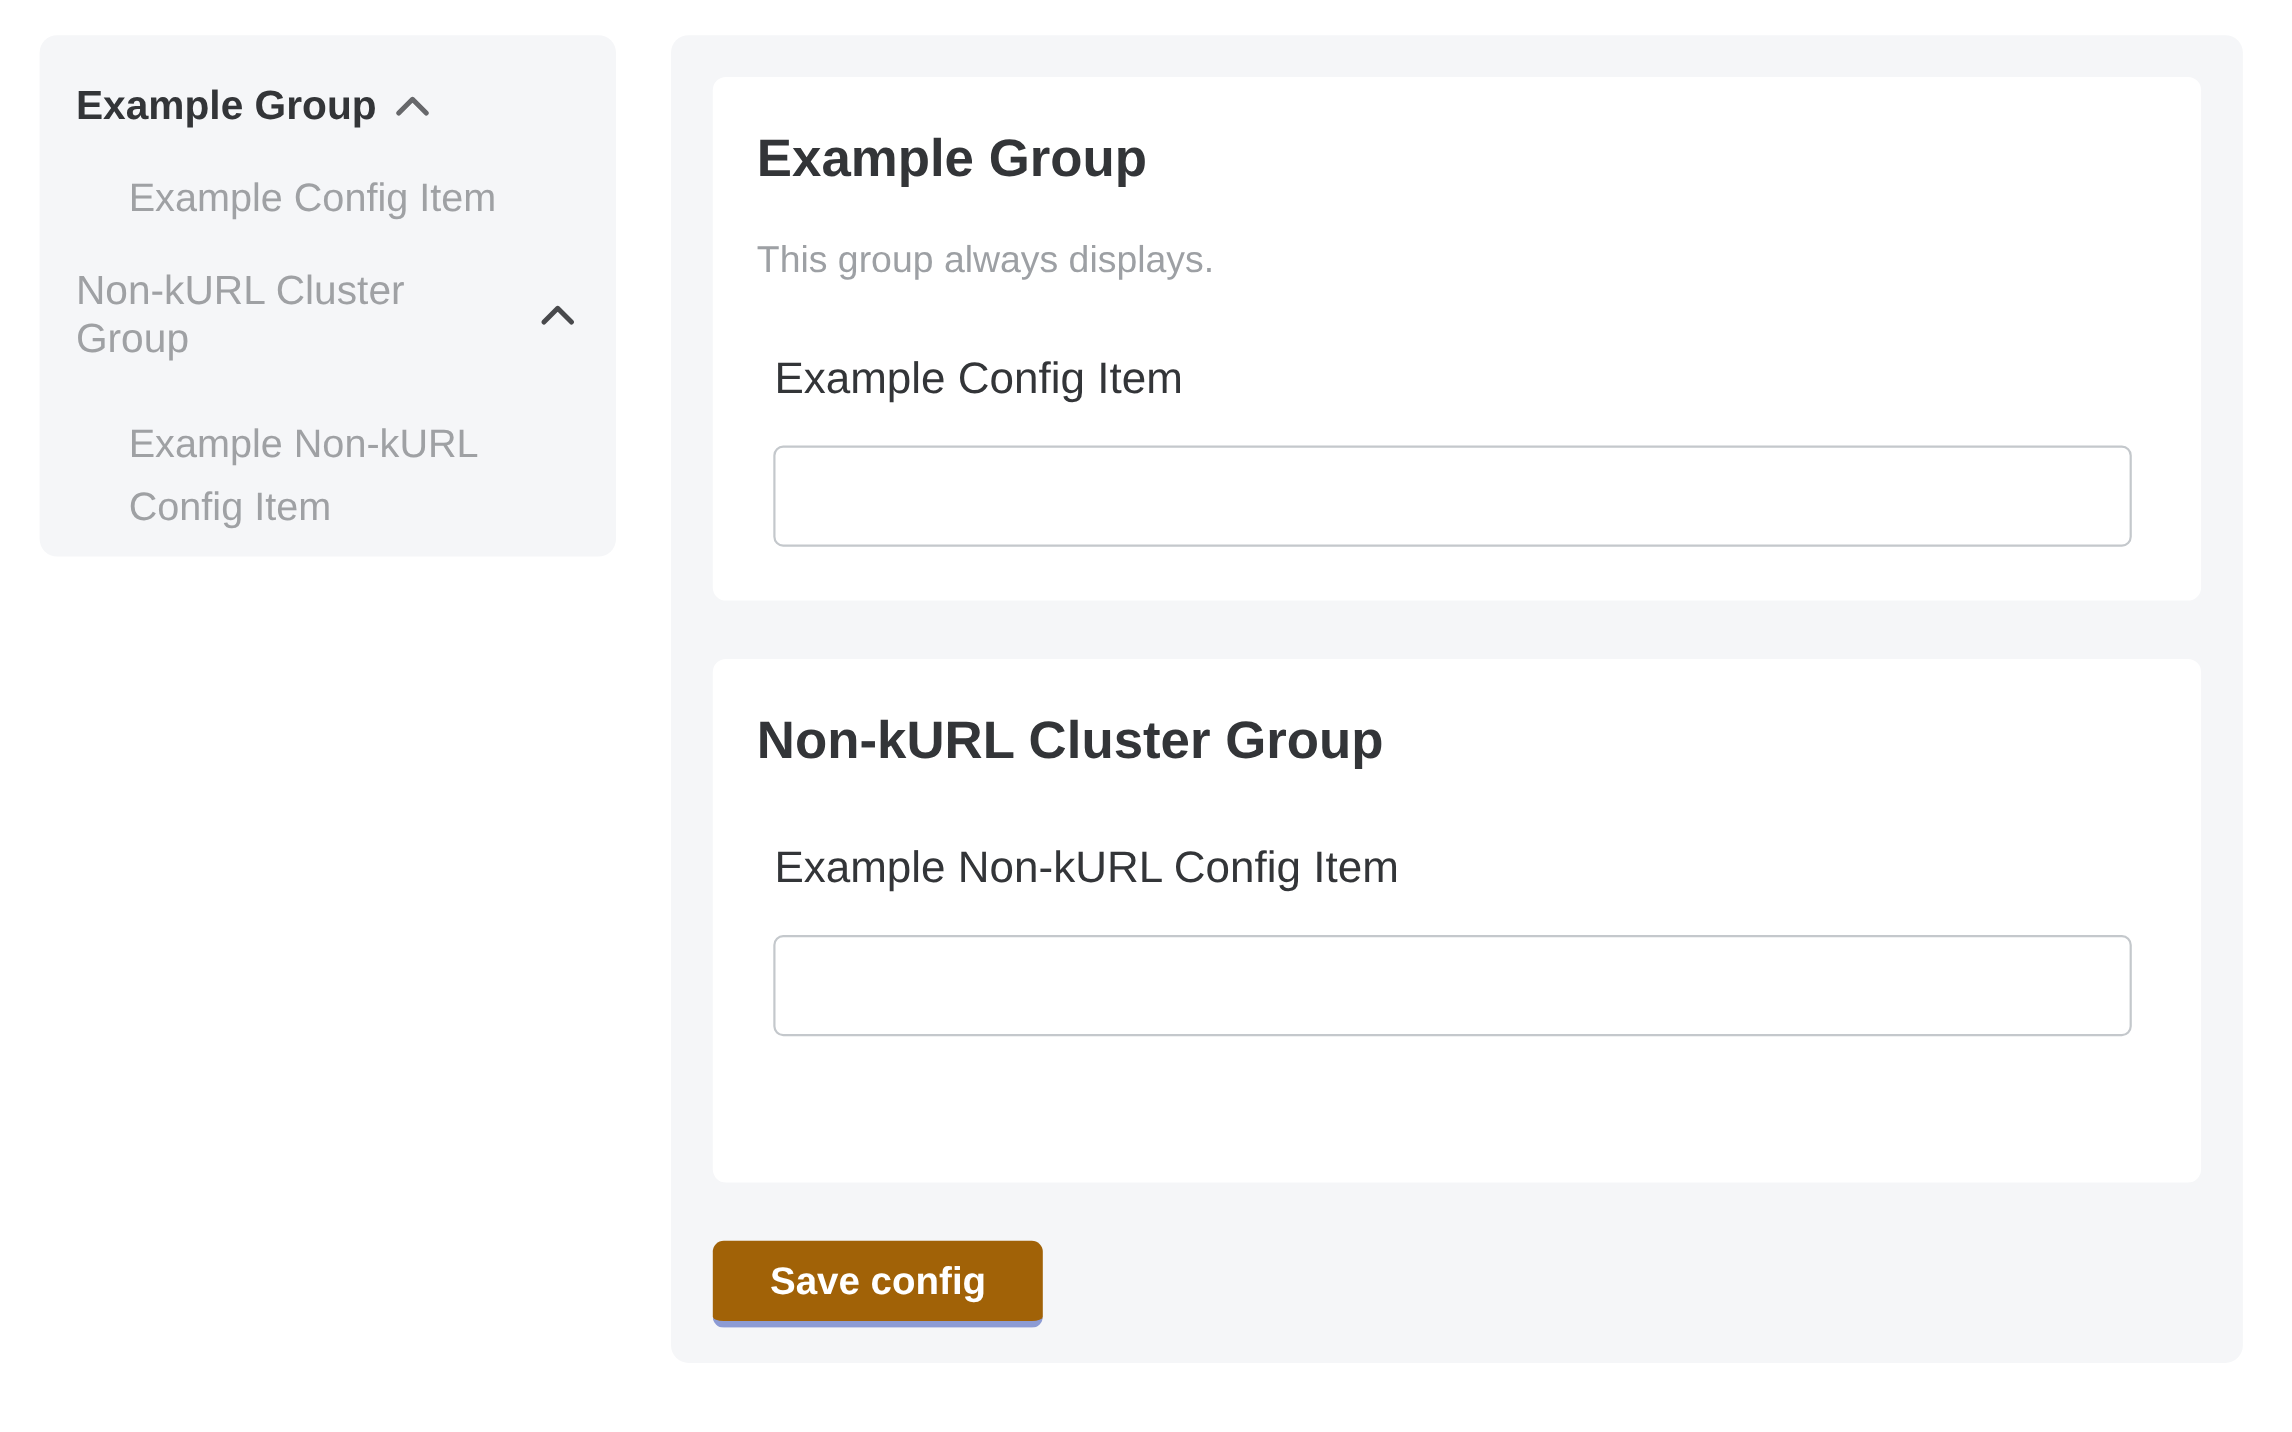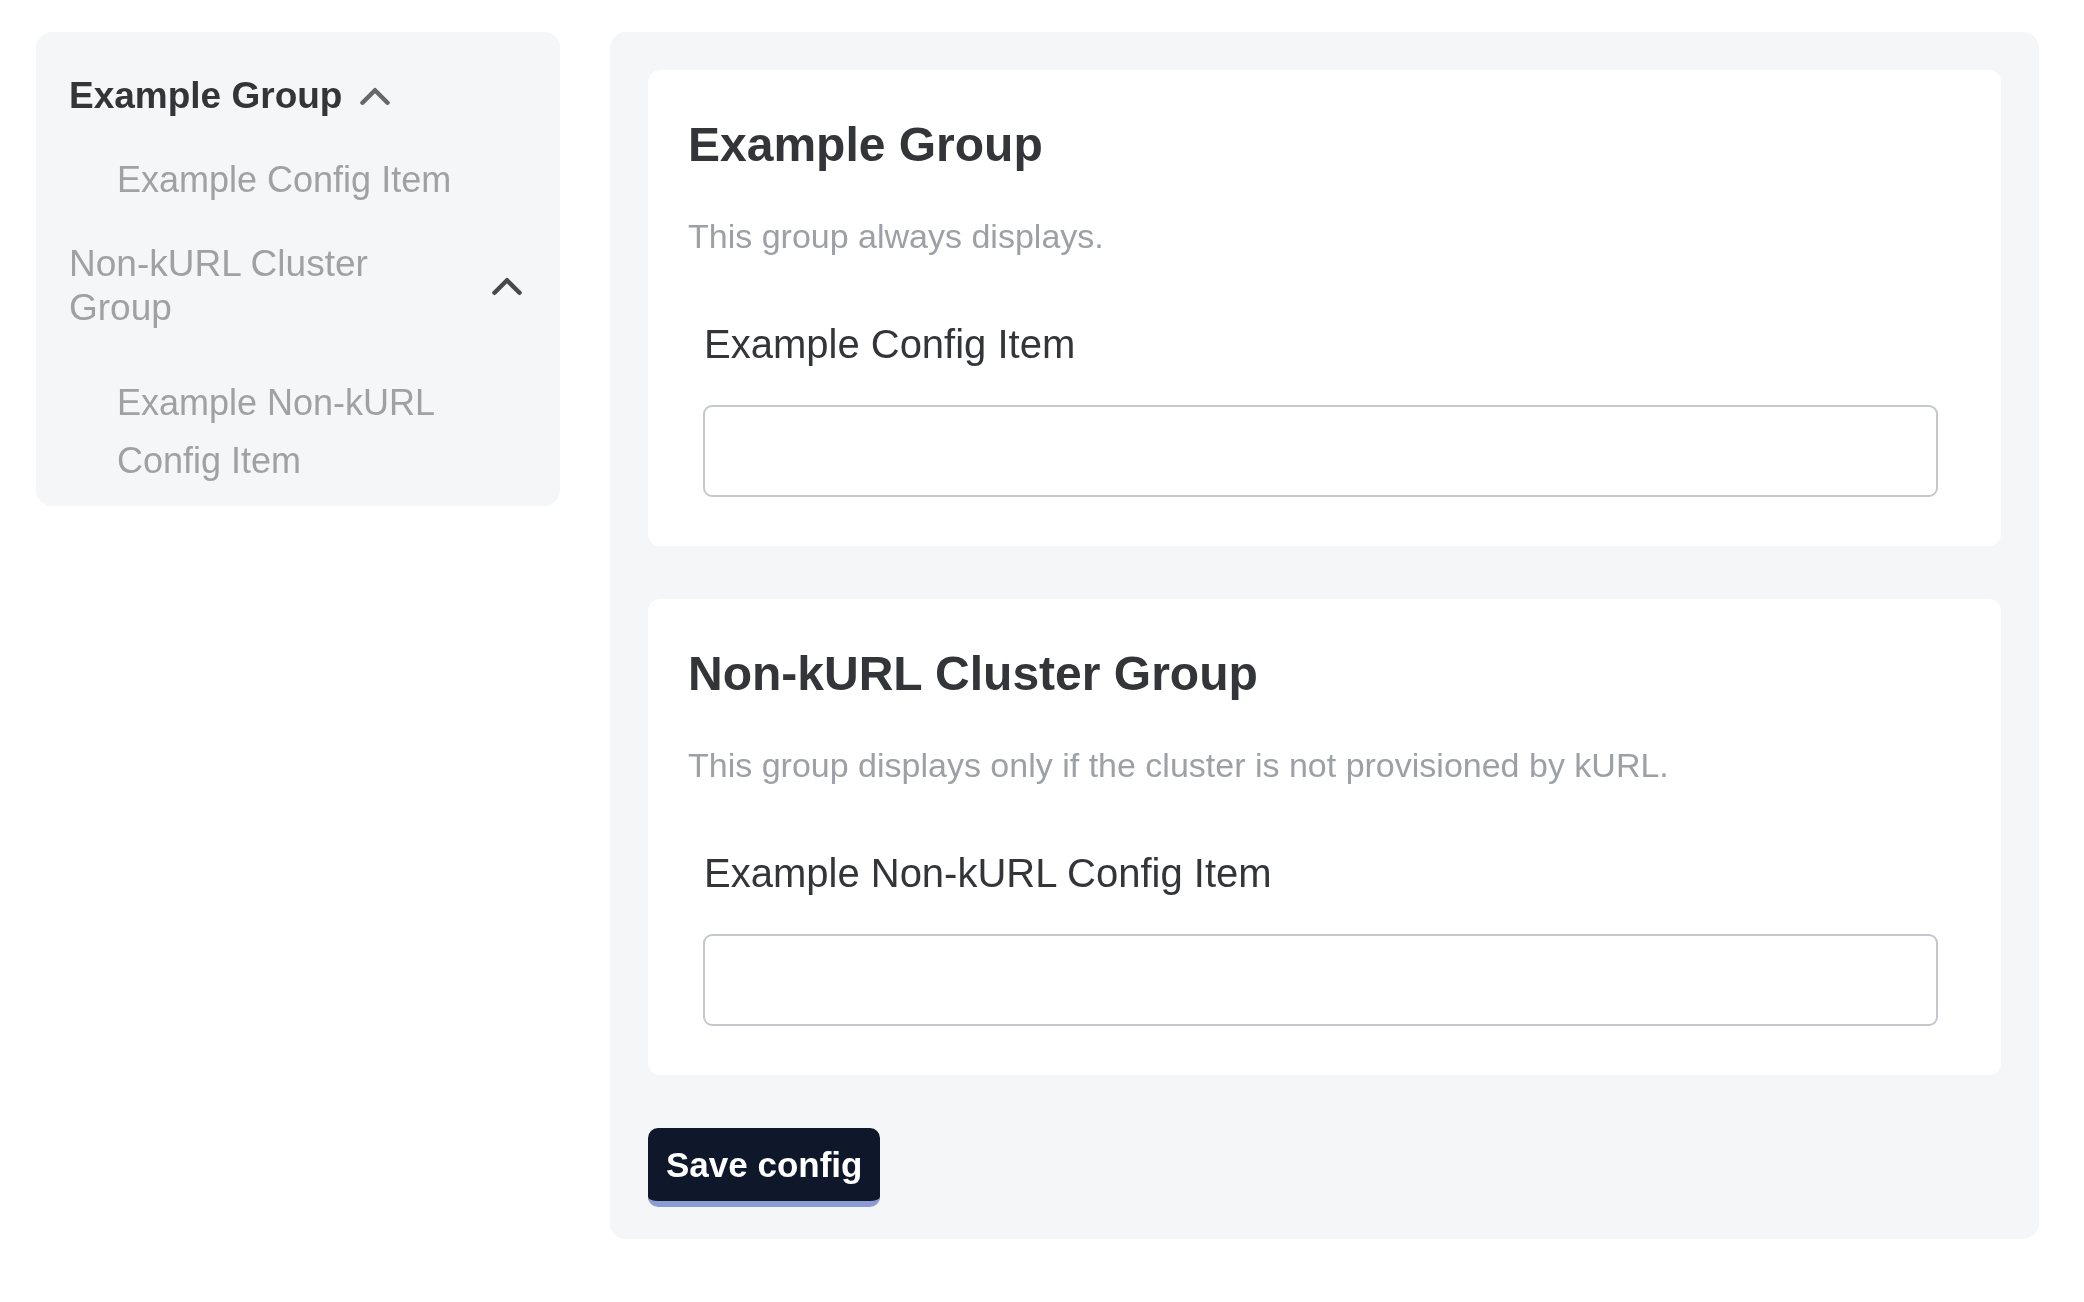--- a/index.html
+++ b/index.html
@@ -58,22 +58,22 @@
   .item-input{
     display:block;margin:37px 0 0 15px;box-sizing:border-box;
     width:1235px;height:92px;
     background:#ffffff;border:2px solid #c4c8cc;border-radius:9px;
     font-size:34px;color:#333538;padding:0 24px;outline:none;
   }
 
   
   .save-btn{
     display:block;margin:51px 0 0 0;
-    height:79px;padding:0 18px;box-sizing:border-box;
-    background:#0f172a;border:none;border-bottom:6px solid #8c9bd4;
+    height:79px;padding:0 52px;box-sizing:border-box;
+    background:#a16207;border:none;border-bottom:6px solid #8c9bd4;
     border-radius:10px;cursor:pointer;
     color:#ffffff;font-size:35px;font-weight:bold;
     font-family:"Liberation Sans","DejaVu Sans",sans-serif;
   }
 </style>
 </head>
 <body>
 
 <nav class="sidebar">
 
@@ -105,20 +105,19 @@
 
   <section class="config-card">
     <h3 class="group-title">Example Group</h3>
     <p class="group-desc">This group always displays.</p>
     <label class="item-label">Example Config Item</label>
     <input class="item-input" type="text" value="" style="">
   </section>
 
   <section class="config-card">
     <h3 class="group-title">Non-kURL Cluster Group</h3>
-    <p class="group-desc">This group displays only if the cluster is not provisioned by kURL.</p>
     <label class="item-label">Example Non-kURL Config Item</label>
     <input class="item-input" type="text" value="" style="">
   </section>
 
   <button class="save-btn">Save config</button>
 
 </main>
 
 </body></html>

